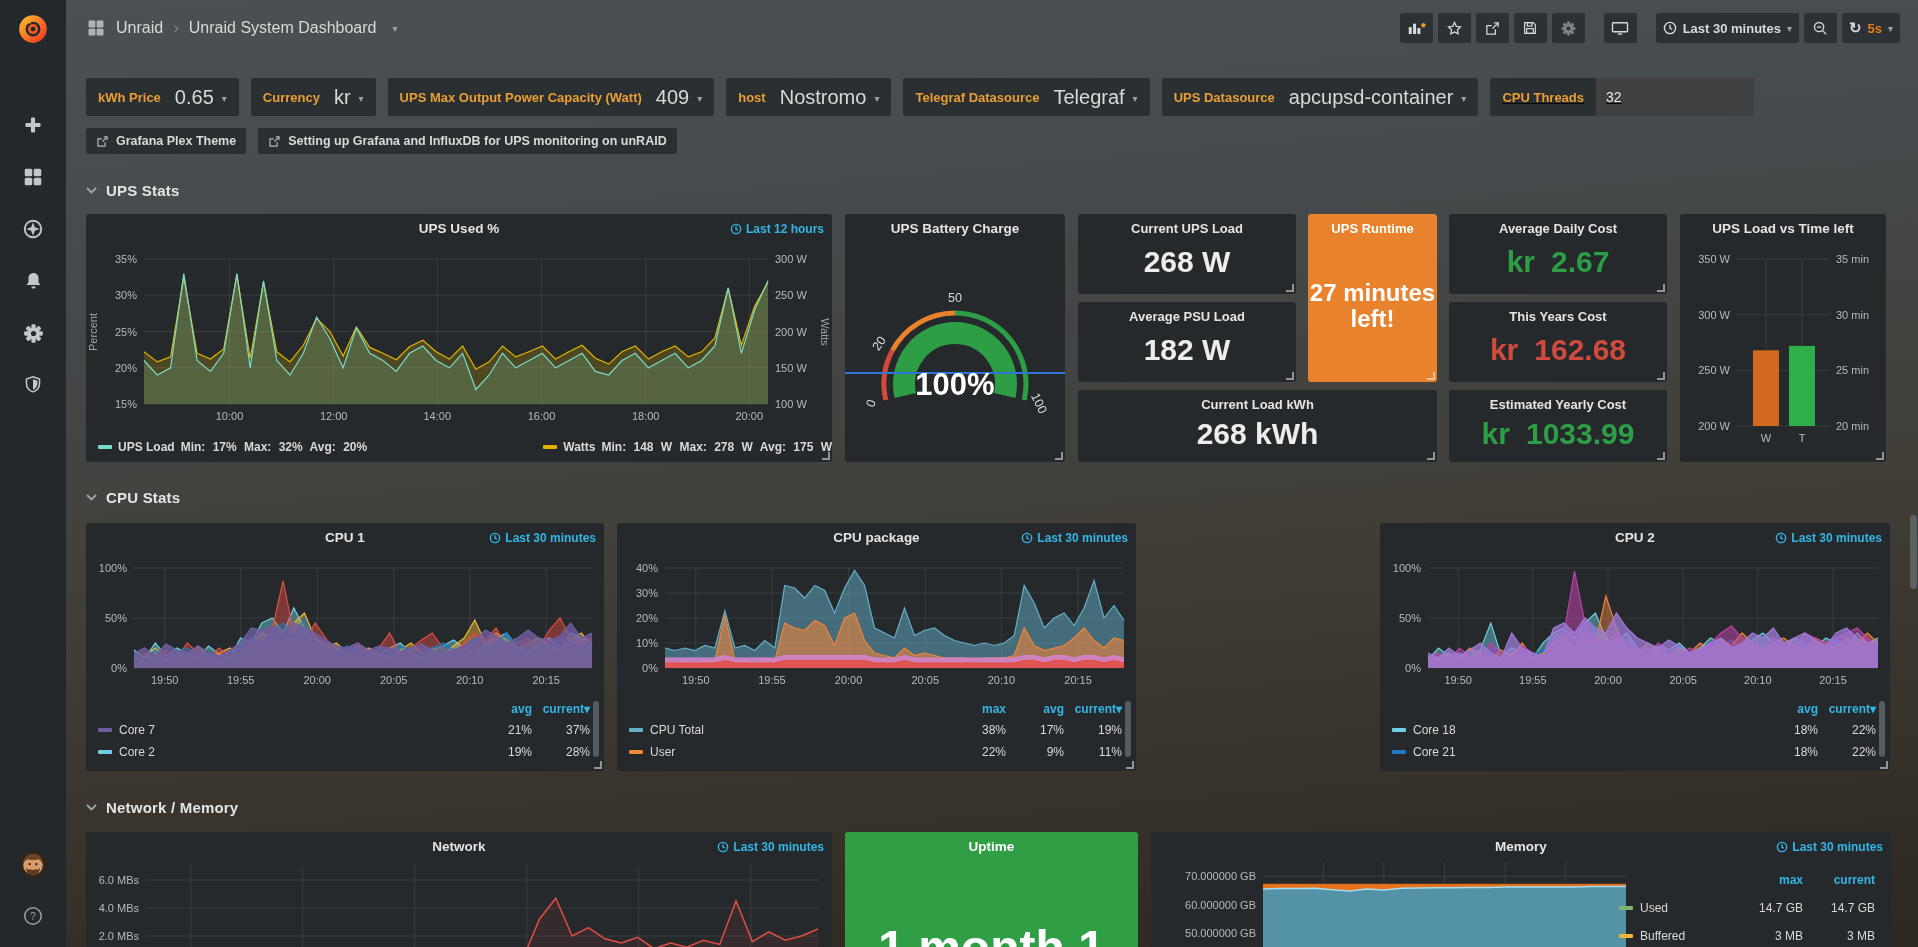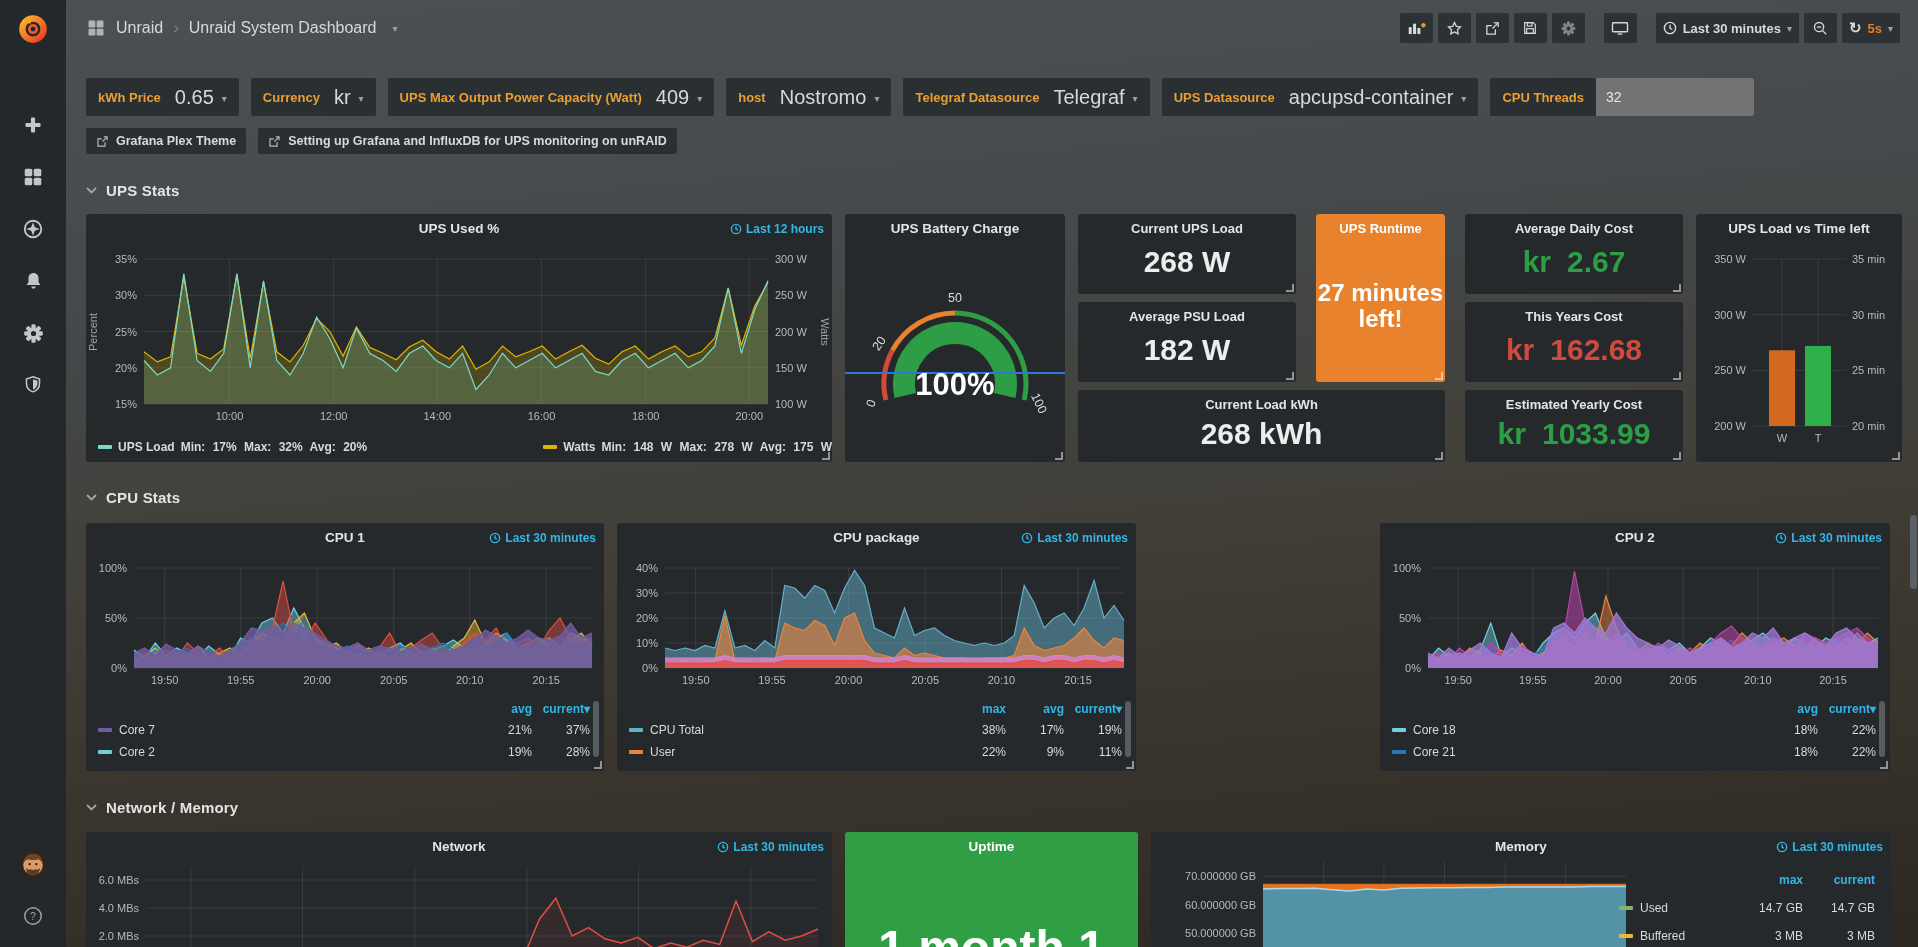--- a/index.html
+++ b/index.html
@@ -31,23 +31,23 @@
   .refresh-glyph { font-size:15px; font-weight:bold; }
   .refresh-interval { color:#eb7b18; font-weight:bold; font-size:13px; }
 
   
   .submenu { padding:0 28px 0 20px; }
   .var-row { margin-top:22px; display:flex; gap:12px; }
   .var-box { height:38px; background:#2a2f32; border-radius:2px; display:flex; align-items:center; padding:0 12px; cursor:pointer; }
   .var-label { color:#eb9e34; font-weight:bold; font-size:13px; margin-right:14px; white-space:nowrap; }
   .var-value { color:#d8d9da; font-size:20px; margin-right:8px; white-space:nowrap; }
   .var-box .caret { margin-top:2px; }
-  .var-box.threads { padding:0; overflow:hidden; }
+  .var-box.threads { padding:0; overflow:hidden;text-decoration:underline; }
   .var-box.threads .var-label { padding:0 12px; margin-right:0; }
-  .var-input { width:158px; height:38px; background:#737373; border:none; outline:none; color:#e6e7e8;
+  .var-input { width:158px; height:38px; background:#404040; border:none; outline:none; color:#e6e7e8;
     font-size:14px; padding:0 10px; font-family:"Liberation Sans",sans-serif; }
   .link-row { margin-top:12px; display:flex; gap:12px; }
   .dash-link { height:26px; background:#2a2f32; border-radius:2px; display:flex; align-items:center; gap:7px;
     padding:0 10px; color:#d8d9da; font-size:12.5px; font-weight:bold; cursor:pointer; text-decoration:none; }
 
   
   .section-header { margin:0 28px 0 20px; display:flex; align-items:center; gap:9px; cursor:pointer; }
   .section-header span { color:#e3e4e5; font-size:15px; font-weight:bold; letter-spacing:.2px; }
   .sh-ups { margin-top:22px; height:28px; }
   .sh-cpu { margin-top:21px; height:28px; }
@@ -81,21 +81,21 @@
   .lg-head { height:20px; }
   .lg-head .lg-col { color:#33b5e5; font-weight:bold; }
   .lg-col { text-align:right; }
   .lg-name { display:flex; align-items:center; gap:7px; cursor:pointer; }
   .lg-scroll { position:absolute; right:5px; top:178px; width:6px; height:56px; background:#575c61; border-radius:3px; cursor:pointer; z-index:4; }
   .legend-table.mem { left:auto; right:16px; top:34px; width:256px; }
   .legend-table.mem .lg-row { height:28px; }
 
   
   .ups-stats { display:grid; grid-template-columns:218px 129px 218px; grid-template-rows:80px 80px 72px;
-    gap:8px 20px; height:187px; flex:none; }
+    gap:8px 12px; height:187px; flex:none; }
   .stat { position:relative; background:#26292c; border-radius:3px; display:flex; flex-direction:column;
     align-items:center; overflow:hidden; }
   .stat::after { content:''; position:absolute; right:2px; bottom:2px; width:6px; height:6px;
     border-right:2px solid rgba(255,255,255,.5); border-bottom:2px solid rgba(255,255,255,.5); }
   .stat-title { margin-top:7px; color:#e3e4e5; font-size:13px; font-weight:bold; cursor:pointer; white-space:nowrap; z-index:2; }
   .stat-value { flex:1; display:flex; align-items:center; justify-content:center; gap:16px;
     color:#eceded; font-size:30px; font-weight:bold; padding-bottom:6px; }
   .stat.orange { background:#e8822c; grid-column:2; grid-row:1 / span 2; }
   .stat.orange .stat-value { font-size:24px; line-height:1.1; text-align:center; color:#fff; }
   .stat .green-text { color:#2d9e45; }

